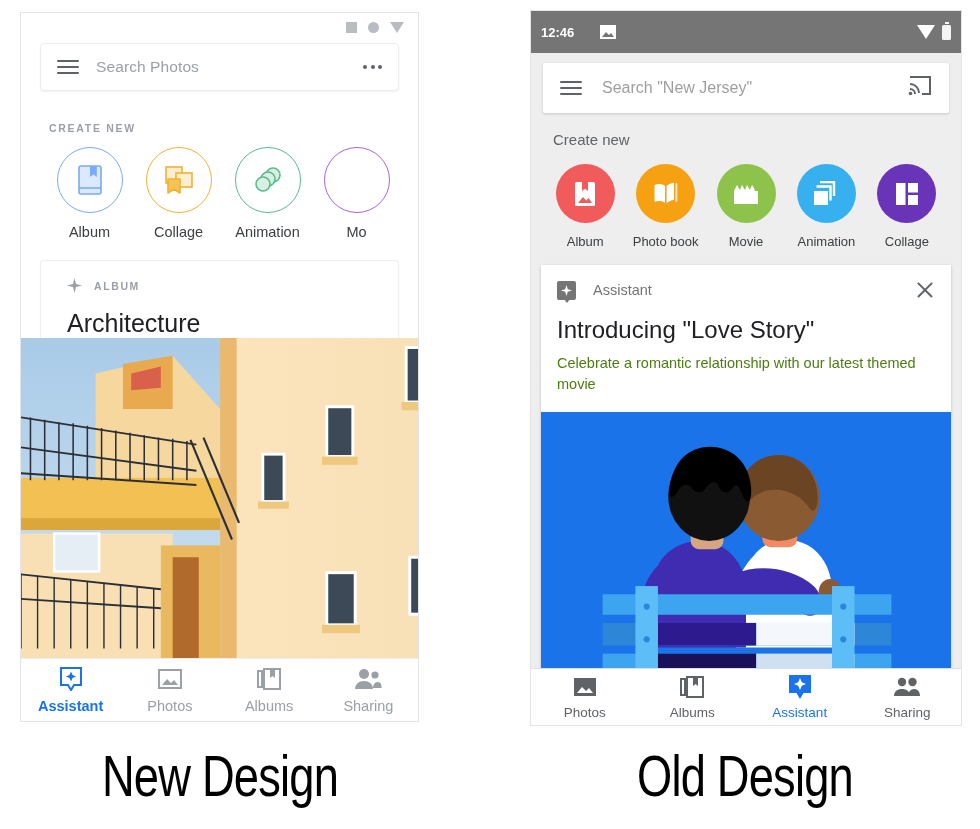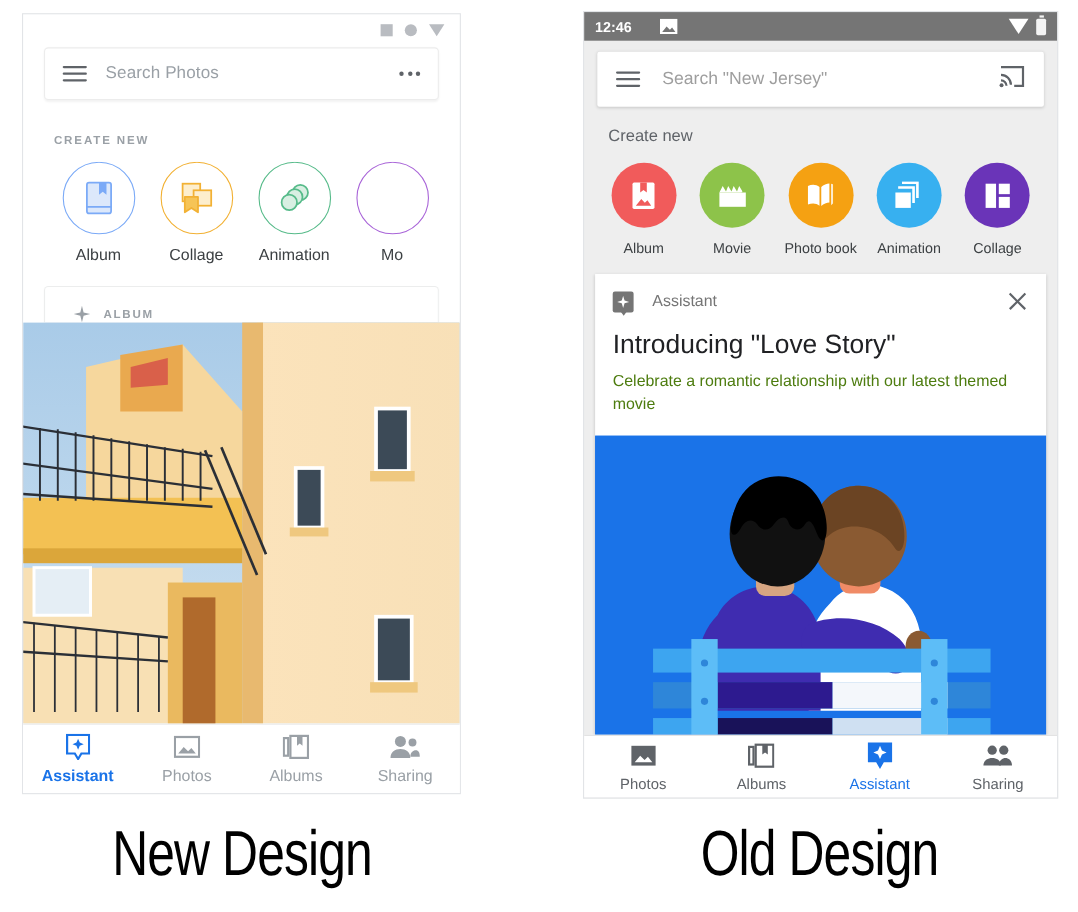--- a/index.html
+++ b/index.html
@@ -95,21 +95,21 @@
 
   
   #old-design-phone{
     left:530px;top:10px;width:432px;height:716px;
     background:#eeeeee;
     border:1px solid #e2e4e7;
     box-sizing:border-box;overflow:hidden;
     display:flex;flex-direction:column;
   }
   .od-status{
-    height:26px;background:#757575;color:#ffffff;display:flex;align-items:center;
+    height:42px;background:#757575;color:#ffffff;display:flex;align-items:center;
     padding:0 10px;flex:0 0 auto;font-size:13px;font-weight:700;gap:26px;
   }
   .od-status-right{margin-left:auto;display:flex;align-items:center;gap:7px;}
   .wifi-tri{width:0;height:0;border-left:9px solid transparent;
     border-right:9px solid transparent;border-top:14px solid #ffffff;}
   .batt{width:9px;height:15px;background:#ffffff;border-radius:1.5px;position:relative;opacity:.92;}
   .batt:before{content:"";position:absolute;top:-3px;left:2.5px;width:4px;height:2.5px;background:#fff;}
 
   .od-searchwrap{padding:10px 12px 0 12px;flex:0 0 auto;}
   .od-search{
@@ -246,20 +246,21 @@
   </div>
 
   <div class="nd-card">
     <div class="nd-card-head">
       <div class="nd-kicker">
         <svg width="15" height="15" viewBox="0 0 16 16">
           <path d="M8 0l1.6 6.4L16 8l-6.4 1.6L8 16l-1.6-6.4L0 8l6.4-1.6z" fill="#9aa0a6"></path>
         </svg>
         <span class="nd-kicker-text">ALBUM</span>
       </div>
+      <div class="nd-album-title">Architecture</div>
     </div>
 
     <div class="nd-photo">
       <svg width="100%" height="100%" viewBox="0 0 399 270" preserveAspectRatio="xMidYMid slice">
         <defs>
           <linearGradient id="sky" x1="0" y1="0" x2="0" y2="1">
             <stop offset="0%" stop-color="#a9cbe8"></stop>
               <stop offset="100%" stop-color="#cfe2f1"></stop>
           </linearGradient>
           <linearGradient id="wall" x1="0" y1="0" x2="1" y2="0">
@@ -434,38 +435,38 @@
         <svg width="22" height="26" viewBox="0 0 22 26">
           <rect x="1" y="1" width="20" height="24" rx="1.5" fill="#ffffff"></rect>
           <path d="M8 1h6v9l-3-2.2L8 10z" fill="#f15b5b"></path>
           <path d="M4 22l5-6 3.2 3.4 2.4-2.4L18 22z" fill="#f15b5b"></path>
         </svg>
       </div>
       <div class="od-chip-label">Album</div>
     </div>
 
     <div class="od-chip">
-      <div class="od-circle" style="background:#8dc34a">
-        <svg width="26" height="22" viewBox="0 0 26 22">
-          <rect x="1" y="8" width="24" height="13" fill="#ffffff"></rect>
-          <path d="M1 8l3-6 3 5 2-5 3 5 2-5 3 5 2-5 3 5-1 1z" fill="#ffffff"></path>
-        </svg>
-      </div>
-      <div class="od-chip-label">Movie</div>
-    </div>
-
-    <div class="od-chip">
       <div class="od-circle" style="background:#f5a112">
         <svg width="26" height="24" viewBox="0 0 26 24">
           <path d="M12 4C9 1.5 5 1.5 1.5 3v17C5 18.5 9 18.5 12 21z" fill="#ffffff"></path>
           <path d="M13.6 4c2-2 5-3 7.4-3.2V18c-2.4.2-5.4 1.2-7.4 3.2z" fill="#ffffff"></path>
           <path d="M22.5 1v19.5l1.8-1.4V1.6z" fill="#ffffff" opacity=".8"></path>
         </svg>
       </div>
       <div class="od-chip-label">Photo book</div>
+    </div>
+
+    <div class="od-chip">
+      <div class="od-circle" style="background:#8dc34a">
+        <svg width="26" height="22" viewBox="0 0 26 22">
+          <rect x="1" y="8" width="24" height="13" fill="#ffffff"></rect>
+          <path d="M1 8l3-6 3 5 2-5 3 5 2-5 3 5 2-5 3 5-1 1z" fill="#ffffff"></path>
+        </svg>
+      </div>
+      <div class="od-chip-label">Movie</div>
     </div>
 
     <div class="od-chip">
       <div class="od-circle" style="background:#37b0f0">
         <svg width="26" height="26" viewBox="0 0 26 26">
           <path d="M7 1h14v14" fill="none" stroke="#ffffff" stroke-width="2.4"></path>
           <path d="M3.5 5.5h14v14" fill="none" stroke="#ffffff" stroke-width="2.4"></path>
           <rect x="1" y="10" width="14" height="14" fill="#ffffff"></rect>
         </svg>
       </div>

